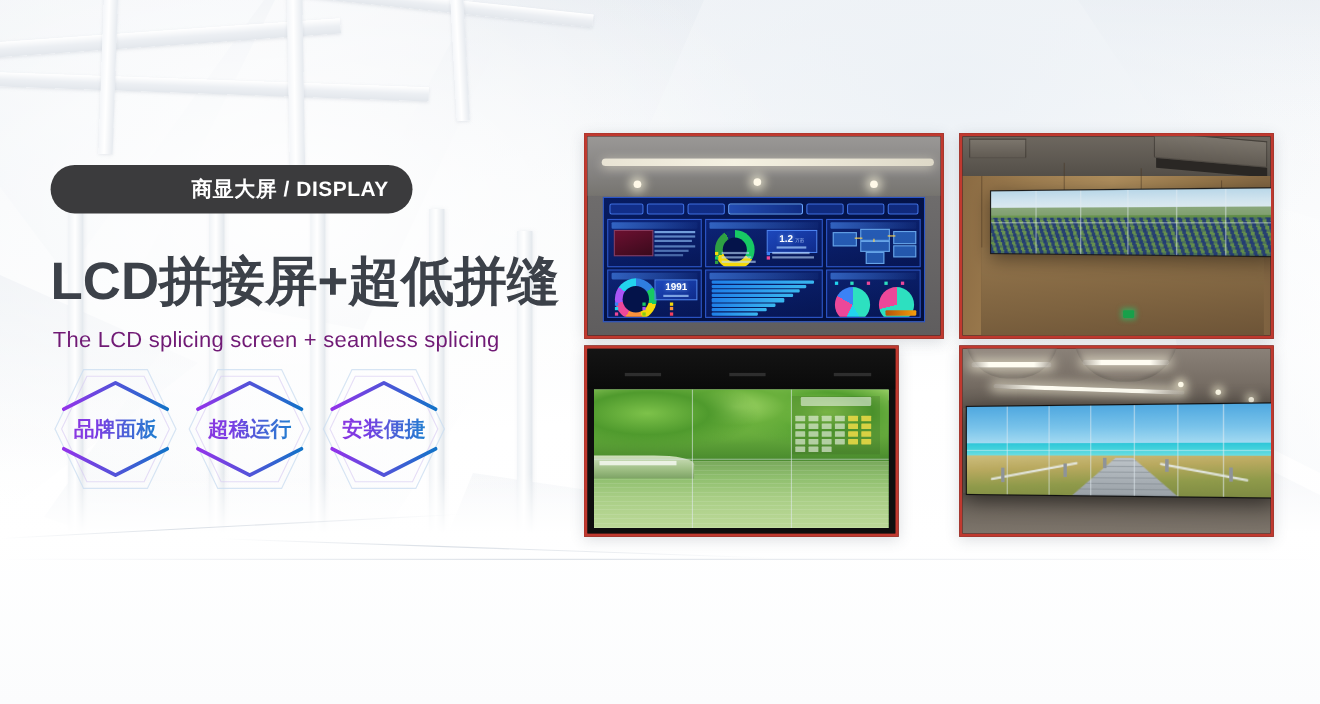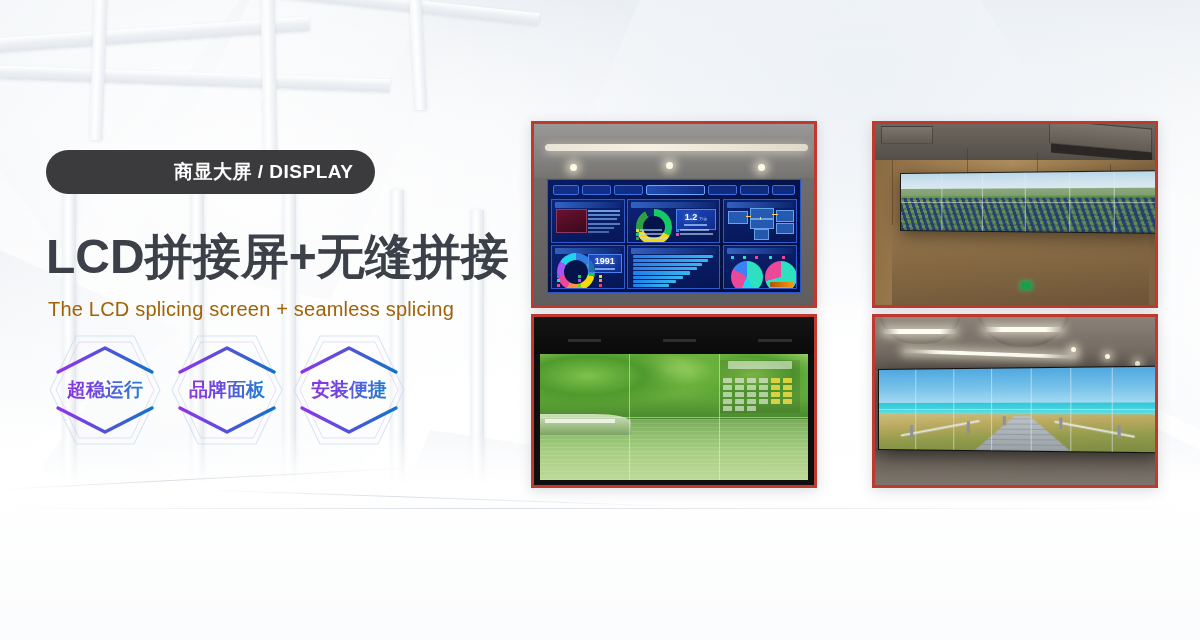--- a/index.html
+++ b/index.html
@@ -133,21 +133,21 @@
     letter-spacing: 0px;
     white-space: nowrap;
     line-height: 1.12;
   }
   .subhead {
     position: absolute;
     left: 2px;
     top: 298px;
     font-size: 20px;
     font-weight: 400;
-    color: #a16207;
+    color: #701a75;
     letter-spacing: 0.2px;
     white-space: nowrap;
   }
 
   
   .hex-row {
     position: absolute;
     left: 0;
     top: 330px;
     display: flex;
@@ -583,78 +583,78 @@
   <div class="floor-line" style="left:200px; width:500px; top:498px; transform:rotate(2deg);"></div>
 
   <div class="left-col">
 
     <div class="badge-wrap">
       <div class="badge-dark">
         <span class="badge-dark-text">商显大屏 / DISPLAY</span>
       </div>
     </div>
 
-    <div class="headline">LCD拼接屏+无缝拼接</div>
+    <div class="headline">LCD拼接屏+超低拼缝</div>
     <div class="subhead">The LCD splicing screen + seamless splicing</div>
 
     <div class="hex-row">
 
+
+      <div class="hex-item">
+        <svg width="118" height="120" viewBox="0 0 118 120">
+          <defs>
+            <linearGradient id="hx2" x1="0" y1="0" x2="1" y2="0">
+              <stop offset="0%" stop-color="#9333ea"></stop>
+                <stop offset="100%" stop-color="#1273c8"></stop>
+            </linearGradient>
+          </defs>
+          <polygon points="30,6 88,6 114,60 88,114 30,114 4,60" fill="none" stroke="#c9dcf0" stroke-width="1.1" opacity="0.75"></polygon>
+          <polygon points="33,12 85,12 108,60 85,108 33,108 10,60" fill="none" stroke="#d6c8f2" stroke-width="1" opacity="0.6"></polygon>
+          <polyline points="12,42 59,18 106,42" fill="none" stroke="url(#hx2)" stroke-width="3.4" stroke-linecap="round" stroke-linejoin="round"></polyline>
+          <polyline points="12,78 59,102 106,78" fill="none" stroke="url(#hx2)" stroke-width="3.4" stroke-linecap="round" stroke-linejoin="round"></polyline>
+        </svg>
+        <span class="hex-label">品牌面板</span>
+      </div>
 
       <div class="hex-item">
         <svg width="118" height="120" viewBox="0 0 118 120">
           <defs>
             <linearGradient id="hx3" x1="0" y1="0" x2="1" y2="0">
               <stop offset="0%" stop-color="#9333ea"></stop>
                 <stop offset="100%" stop-color="#1273c8"></stop>
             </linearGradient>
           </defs>
           <polygon points="30,6 88,6 114,60 88,114 30,114 4,60" fill="none" stroke="#c9dcf0" stroke-width="1.1" opacity="0.75"></polygon>
           <polygon points="33,12 85,12 108,60 85,108 33,108 10,60" fill="none" stroke="#d6c8f2" stroke-width="1" opacity="0.6"></polygon>
           <polyline points="12,42 59,18 106,42" fill="none" stroke="url(#hx3)" stroke-width="3.4" stroke-linecap="round" stroke-linejoin="round"></polyline>
           <polyline points="12,78 59,102 106,78" fill="none" stroke="url(#hx3)" stroke-width="3.4" stroke-linecap="round" stroke-linejoin="round"></polyline>
         </svg>
         <span class="hex-label">超稳运行</span>
       </div>
 
       <div class="hex-item">
         <svg width="118" height="120" viewBox="0 0 118 120">
           <defs>
-            <linearGradient id="hx2" x1="0" y1="0" x2="1" y2="0">
-              <stop offset="0%" stop-color="#9333ea"></stop>
-                <stop offset="100%" stop-color="#1273c8"></stop>
-            </linearGradient>
-          </defs>
-          <polygon points="30,6 88,6 114,60 88,114 30,114 4,60" fill="none" stroke="#c9dcf0" stroke-width="1.1" opacity="0.75"></polygon>
-          <polygon points="33,12 85,12 108,60 85,108 33,108 10,60" fill="none" stroke="#d6c8f2" stroke-width="1" opacity="0.6"></polygon>
-          <polyline points="12,42 59,18 106,42" fill="none" stroke="url(#hx2)" stroke-width="3.4" stroke-linecap="round" stroke-linejoin="round"></polyline>
-          <polyline points="12,78 59,102 106,78" fill="none" stroke="url(#hx2)" stroke-width="3.4" stroke-linecap="round" stroke-linejoin="round"></polyline>
-        </svg>
-        <span class="hex-label">品牌面板</span>
-      </div>
-
-      <div class="hex-item">
-        <svg width="118" height="120" viewBox="0 0 118 120">
-          <defs>
             <linearGradient id="hx4" x1="0" y1="0" x2="1" y2="0">
               <stop offset="0%" stop-color="#9333ea"></stop>
                 <stop offset="100%" stop-color="#1273c8"></stop>
             </linearGradient>
           </defs>
           <polygon points="30,6 88,6 114,60 88,114 30,114 4,60" fill="none" stroke="#c9dcf0" stroke-width="1.1" opacity="0.75"></polygon>
           <polygon points="33,12 85,12 108,60 85,108 33,108 10,60" fill="none" stroke="#d6c8f2" stroke-width="1" opacity="0.6"></polygon>
           <polyline points="12,42 59,18 106,42" fill="none" stroke="url(#hx4)" stroke-width="3.4" stroke-linecap="round" stroke-linejoin="round"></polyline>
           <polyline points="12,78 59,102 106,78" fill="none" stroke="url(#hx4)" stroke-width="3.4" stroke-linecap="round" stroke-linejoin="round"></polyline>
         </svg>
         <span class="hex-label">安装便捷</span>
       </div>
 
     </div>
   </div>
 
-  <div class="photo" style="left:531px; top:121px; width:286px; height:187px;">
+  <div class="photo" style="left:531px; top:121px; width:327px; height:187px;">
     <div class="photo-inner">
       <div class="room1"></div>
       <div class="ceiling1"></div>
       <div class="cove1"></div>
       <div class="spot1" style="left:13%; top:22%;"></div>
       <div class="spot1" style="left:47%; top:21%;"></div>
       <div class="spot1" style="left:80%; top:22%;"></div>
 
       <div class="dash-screen">
 

